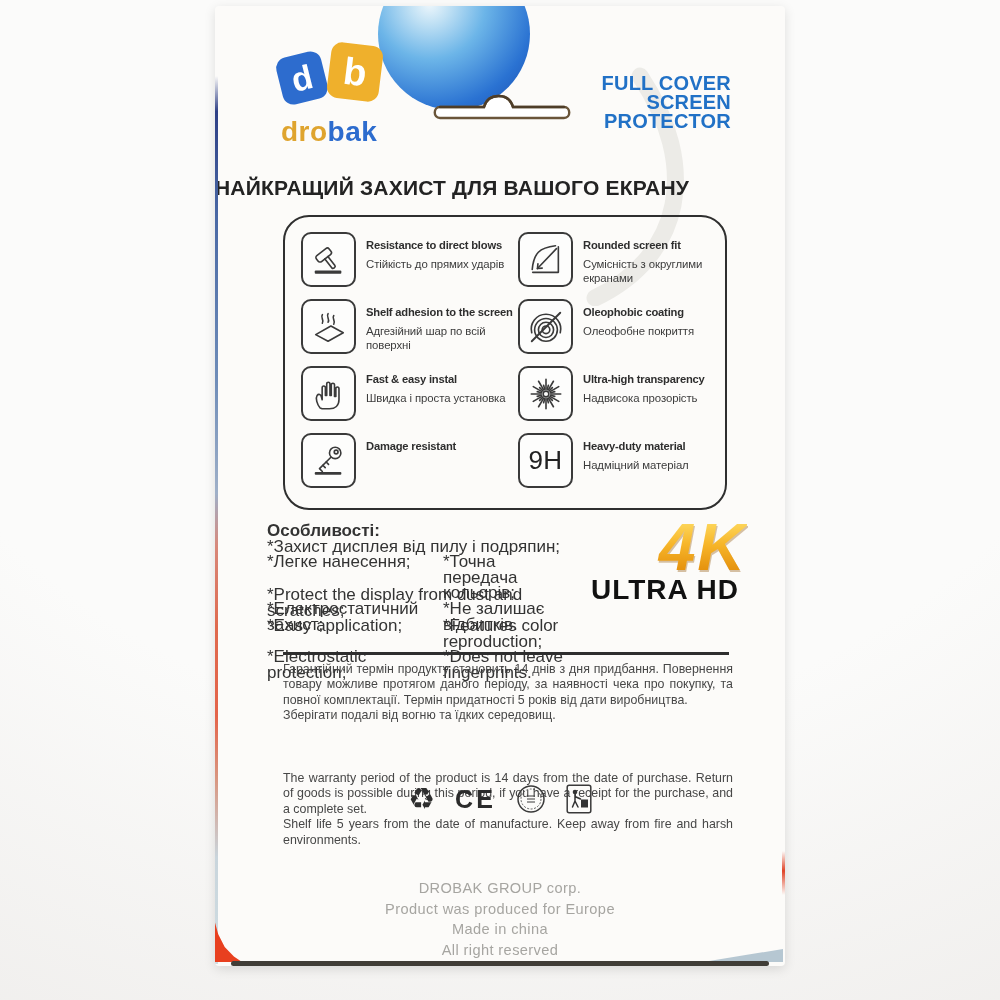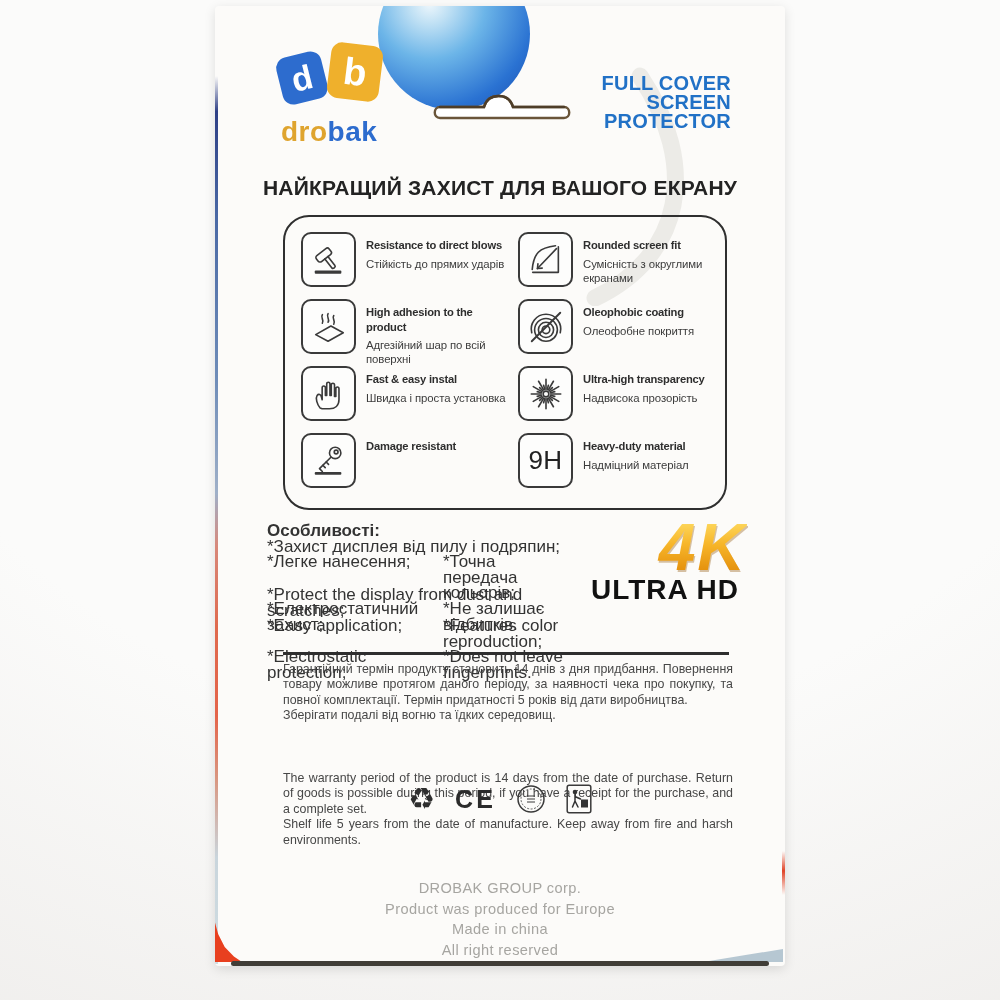--- a/index.html
+++ b/index.html
@@ -55,21 +55,21 @@
   .sq-yellow { left:50px; top:2px; width:52px; height:56px; background:#efb02c; border-radius:11px;
                transform:rotate(7deg); font-size:38px; }
   .logo-text { position:absolute; left:2px; top:74px; font-size:28px; font-weight:700; letter-spacing:.5px; }
   .logo-text .dro { color:#dfa42e; }
   .logo-text .bak { color:#2d6cce; }
   .tagline {
     position:absolute; right:54px; top:68px; text-align:right;
     color:#2171c6; font-weight:800; font-size:20px; line-height:19px; letter-spacing:.2px;
   }
   .headline {
-    position:absolute; left:0; top:170px; width:100%; text-align:center;
+    position:absolute; left:0; top:170px; width:100%; 
     font-size:21px; font-weight:700; color:#232323; letter-spacing:.2px;
   }
   
   .frame {
     position:absolute; left:68px; top:209px; width:444px; height:295px; box-sizing:border-box;
     border:2.5px solid #2f2f2f; border-radius:26px;
     padding:15px 8px 8px 16px;
     display:grid; grid-template-columns:1fr 1fr; grid-auto-rows:67px; column-gap:4px;
   }
   .feat { display:flex; align-items:flex-start; }
@@ -183,21 +183,21 @@
       <div class="feat">
         <div class="ibox">
           <svg class="icn" width="38" height="38" viewBox="0 0 40 40">
             <path d="M6 28 L19 35 L35 26 L22 19 Z"></path>
             <path d="M13 16 c2.5 -3 -2.5 -6 0 -9"></path>
             <path d="M19 15 c2.5 -3 -2.5 -6 0 -9"></path>
             <path d="M25 17 c2.5 -3 -2.5 -6 0 -9"></path>
           </svg>
         </div>
         <div class="ftxt">
-          <div class="fen">High adhesion to the product</div>
+          <div class="fen">Shelf adhesion to the screen</div>
           <div class="fua">Адгезійний шар по всій поверхні</div>
         </div>
       </div>
 
       <div class="feat">
         <div class="ibox">
           <svg class="icn" width="38" height="38" viewBox="0 0 40 40">
             <circle cx="20" cy="23" r="4"></circle>
             <circle cx="20" cy="23" r="8"></circle>
             <circle cx="20" cy="23" r="12"></circle>

